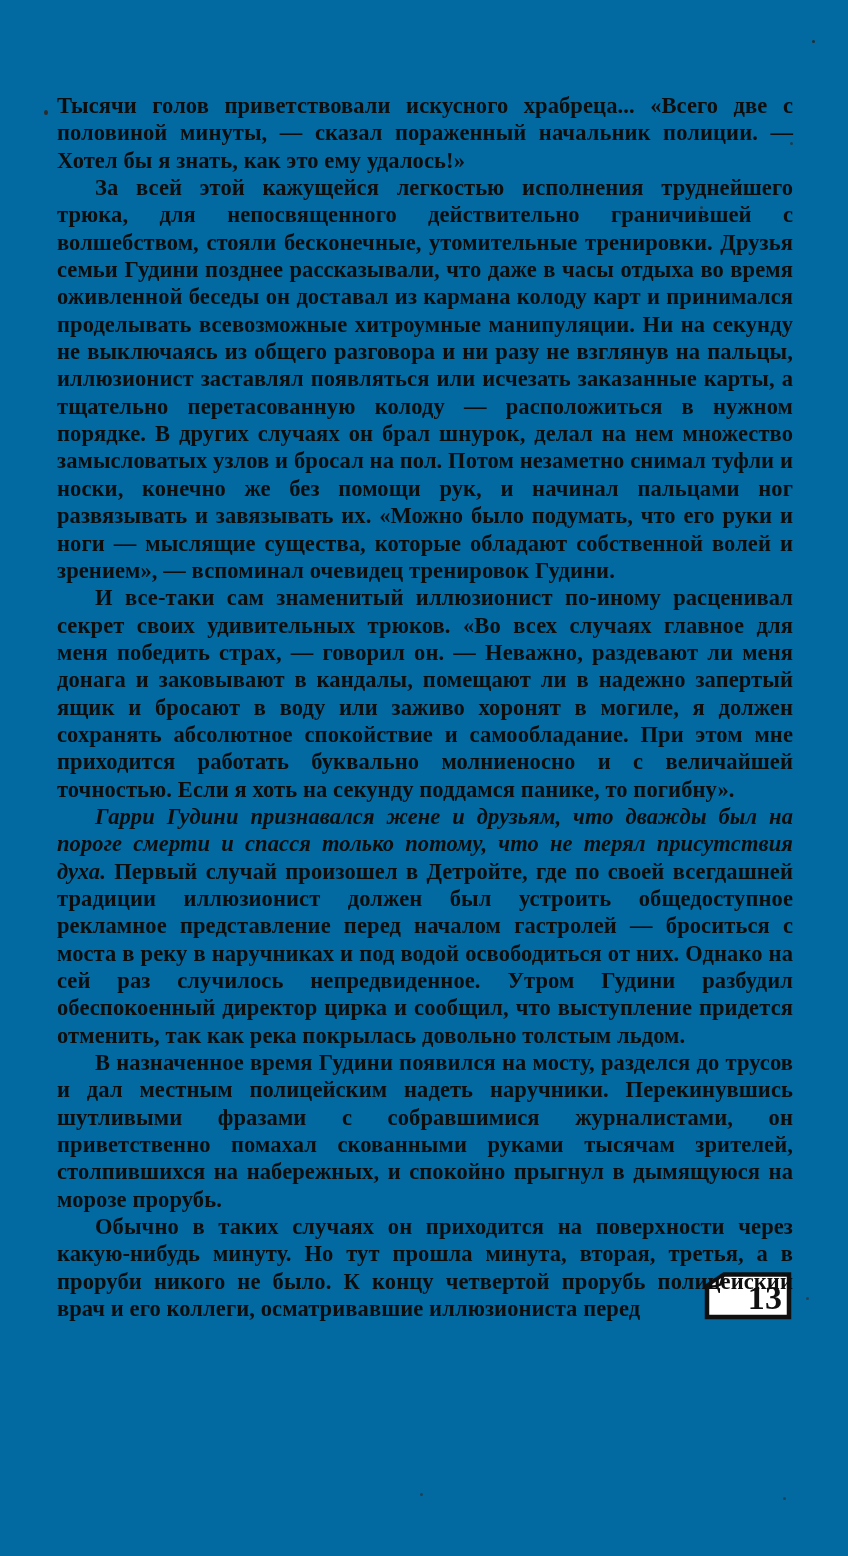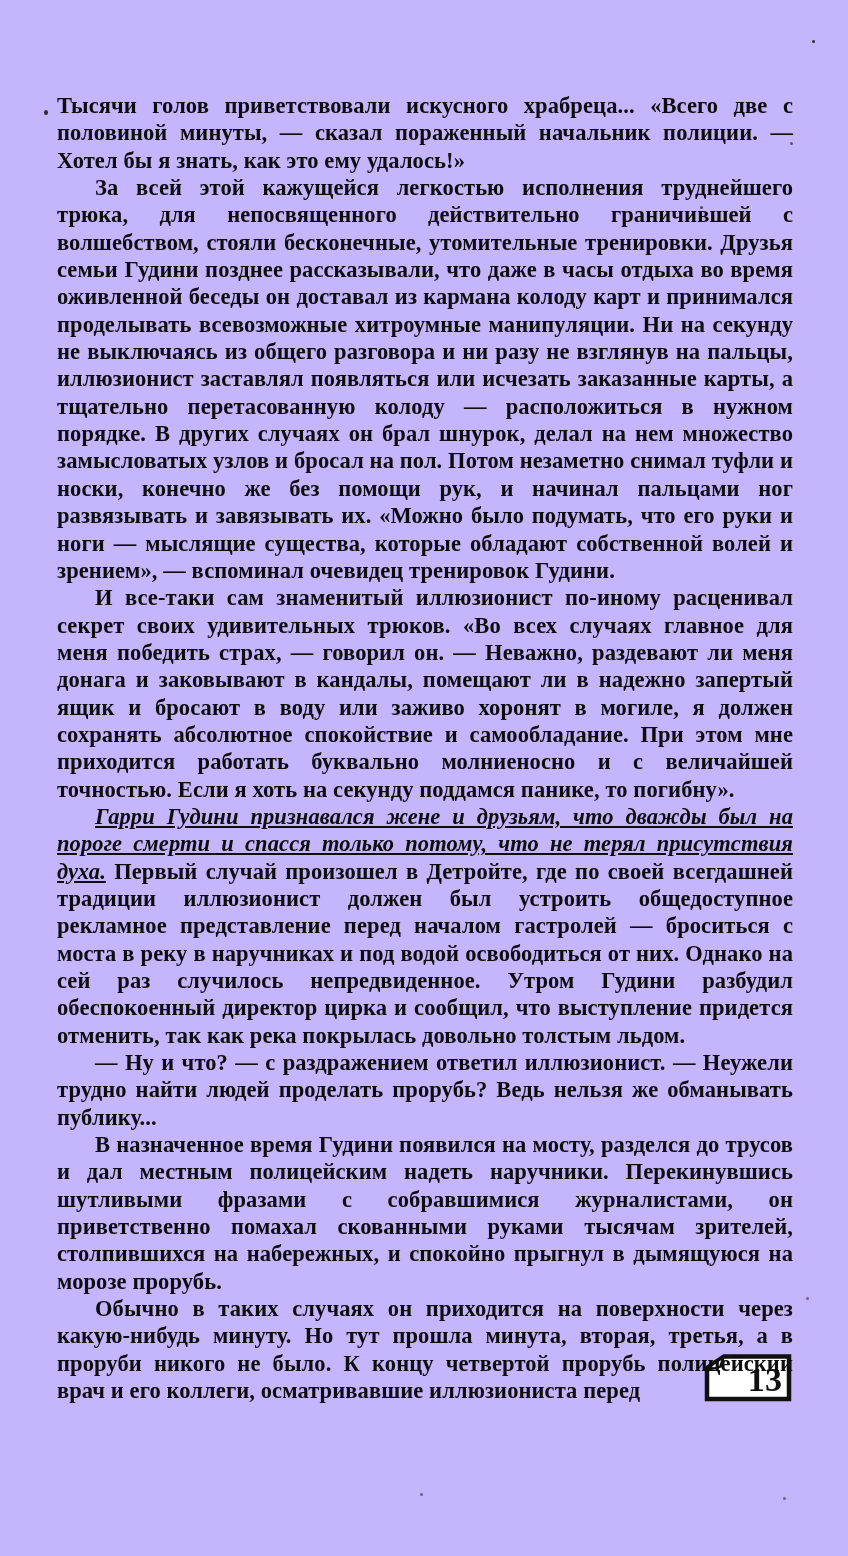--- a/index.html
+++ b/index.html
@@ -12,21 +12,21 @@
     height: 1556px;
     position: relative;
     overflow: hidden;
     font-family: "Liberation Serif", serif;
   }
   .scan-page {
     position: absolute;
     left: 0; top: 0;
     width: 848px;
     height: 1556px;
-    background: #c4b5fd;
+    background: #0369a1;
   }
   .text-block {
     position: absolute;
     left: 57px;
     top: 92px;
     width: 736px;
     color: #0d0d0d;
     font-size: 22.5px;
     line-height: 27.35px;
     font-weight: 700;
@@ -35,21 +35,20 @@
   }
   .para {
     margin: 0;
     text-indent: 38px;
   }
   .para.no-indent {
     text-indent: 0;
   }
   .run-italic {
     font-style: italic;
-    text-decoration: underline;
   }
   .pagebox {
     float: right;
     width: 90px;
     height: 50px;
     margin: 3px 0 10px 16px;
     shape-outside: margin-box;
   }
   .pagebox svg { display: block; }
   .pagebox text {
@@ -93,23 +92,20 @@
     </p>
 
     <p class="para">
       <span>И все-таки сам знаменитый иллюзионист по-иному расценивал секрет своих удивительных трюков. «Во всех случаях главное для меня победить страх, — говорил он. — Неважно, раздевают ли меня донага и заковывают в кандалы, помещают ли в надежно запертый ящик и бросают в воду или заживо хоронят в могиле, я должен сохранять абсолютное спокойствие и самообладание. При этом мне приходится работать буквально молниеносно и с величайшей точностью. Если я хоть на секунду поддамся панике, то погибну».</span>
     </p>
 
     <p class="para">
       <span class="run-italic">Гарри Гудини признавался жене и друзьям, что дважды был на пороге смерти и спасся только потому, что не терял присутствия духа.</span><span> Первый случай произошел в Детройте, где по своей всегдашней традиции иллюзионист должен был устроить общедоступное рекламное представление перед началом гастролей — броситься с моста в реку в наручниках и под водой освободиться от них. Однако на сей раз случилось непредвиденное. Утром Гудини разбудил обеспокоенный директор цирка и сообщил, что выступление придется отменить, так как река покрылась довольно толстым льдом.</span>
     </p>
 
-    <p class="para">
-      <span>— Ну и что? — с раздражением ответил иллюзионист. — Неужели трудно найти людей проделать прорубь? Ведь нельзя же обманывать публику...</span>
-    </p>
 
     <p class="para">
       <span>В назначенное время Гудини появился на мосту, разделся до трусов и дал местным полицейским надеть наручники. Перекинувшись шутливыми фразами с собравшимися журналистами, он приветственно помахал скованными руками тысячам зрителей, столпившихся на набережных, и спокойно прыгнул в дымящуюся на морозе прорубь.</span>
     </p>
 
     <p class="para">
       <span>Обычно в таких случаях он приходится на поверхности через какую-нибудь минуту. Но тут прошла минута, вторая, третья, а в проруби </span><span class="pagebox">
           <svg width="90" height="50" viewBox="0 0 90 50" xmlns="http://www.w3.org/2000/svg">
           <path d="M 21 3.5 H 86 V 46 H 4 V 15 Z" fill="#ffffff" stroke="#101010" stroke-width="4.5" stroke-linejoin="miter"></path>
           <path d="M 4.5 15 L 20.5 4 L 17.5 13.5 Q 12 16.5 4.5 15 Z" fill="#ffffff" stroke="#101010" stroke-width="2.5" stroke-linejoin="round"></path>

